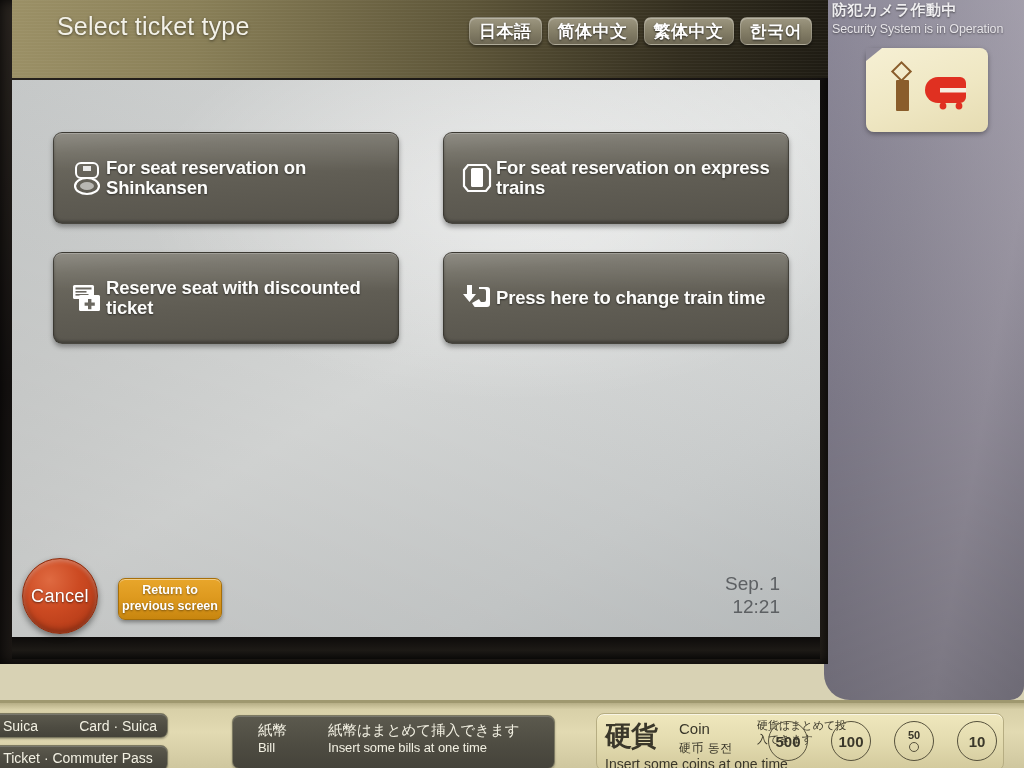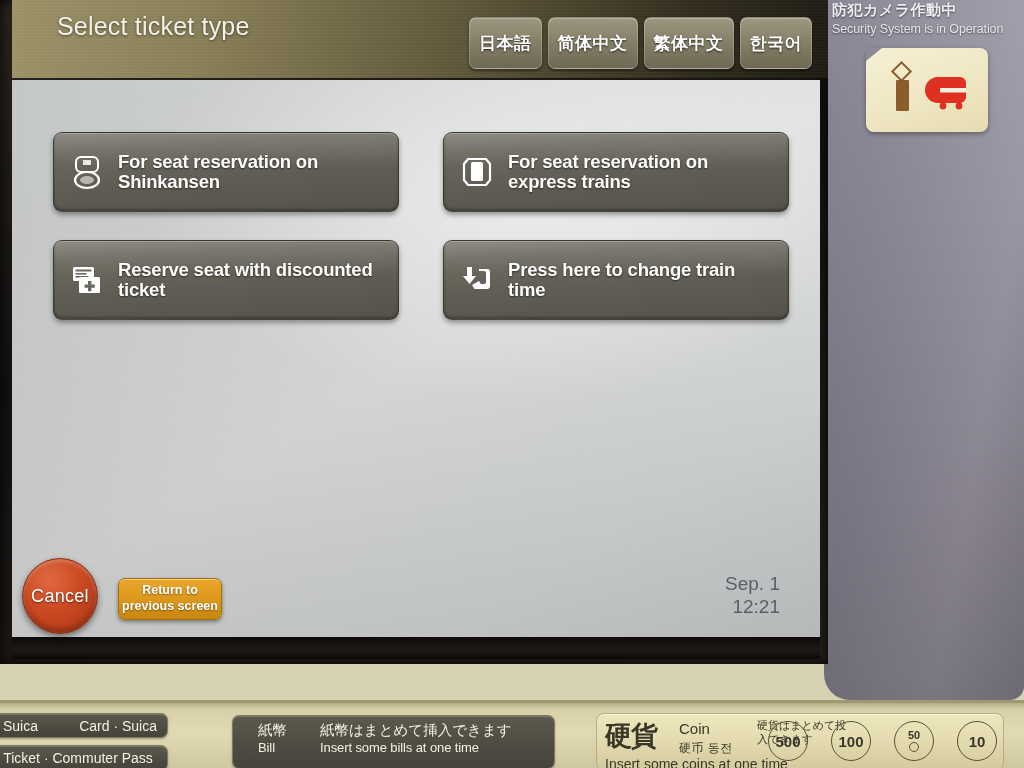--- a/index.html
+++ b/index.html
@@ -124,21 +124,21 @@
   }
   #lang-bar {
     position: absolute;
     right: 16px; top: 17px;
     display: flex;
     gap: 6px;
     z-index: 2;
   }
   .lang-btn {
     min-width: 64px;
-    height: 52px;
+    height: 28px;
     padding: 0 9px;
     display: flex; align-items: center; justify-content: center;
     background: linear-gradient(180deg, #9d9781 0%, #87816a 45%, #6e6854 100%);
     border: 1px solid rgba(255,255,255,.20);
     border-radius: 7px;
     color: #ffffff;
     font-size: 17px;
     font-weight: bold;
     letter-spacing: .5px;
     text-shadow: 0 1px 2px rgba(0,0,0,.7);
@@ -166,24 +166,24 @@
     left: 41px; top: 52px;
     width: 736px;
     display: grid;
     grid-template-columns: 346px 346px;
     column-gap: 44px;
     row-gap: 28px;
     z-index: 2;
   }
   .menu-btn {
     position: relative;
-    height: 80px;
+    height: 92px;
     display: flex;
     align-items: center;
-    gap: 12px;
+    gap: 0;
     padding: 0 14px;
     border-radius: 9px;
     background: linear-gradient(176deg, #7d7a70 0%, #6d6a60 18%, #605d54 55%, #55524a 100%);
     box-shadow:
       0 3px 5px rgba(0,0,0,.35),
       inset 0 1px 0 rgba(255,255,255,.22),
       inset 0 -2px 3px rgba(0,0,0,.28);
     border: 1px solid rgba(40,38,33,.6);
     overflow: hidden;
   }
@@ -283,21 +283,21 @@
     display: flex; align-items: center; justify-content: center;
     font-size: 14px;
   }
   #bill-plate {
     left: 232px; top: 12px;
     width: 323px; height: 54px;
     padding: 5px 0 0 25px;
   }
   .bill-row {
     display: flex; align-items: flex-end;
-    gap: 4px;
+    gap: 12px;
   }
   .bill-lang { width: 58px; flex: 0 0 58px; }
   .bill-jp { font-size: 14.5px; }
   .bill-en { font-size: 13px; letter-spacing: -.1px; }
   #coin-plate {
     position: absolute;
     left: 596px; top: 10px;
     width: 408px; height: 58px;
     background: linear-gradient(180deg, #efe7bd 0%, #e3dbaf 50%, #d2c99c 100%);
     border: 1px solid #b6ad82;

